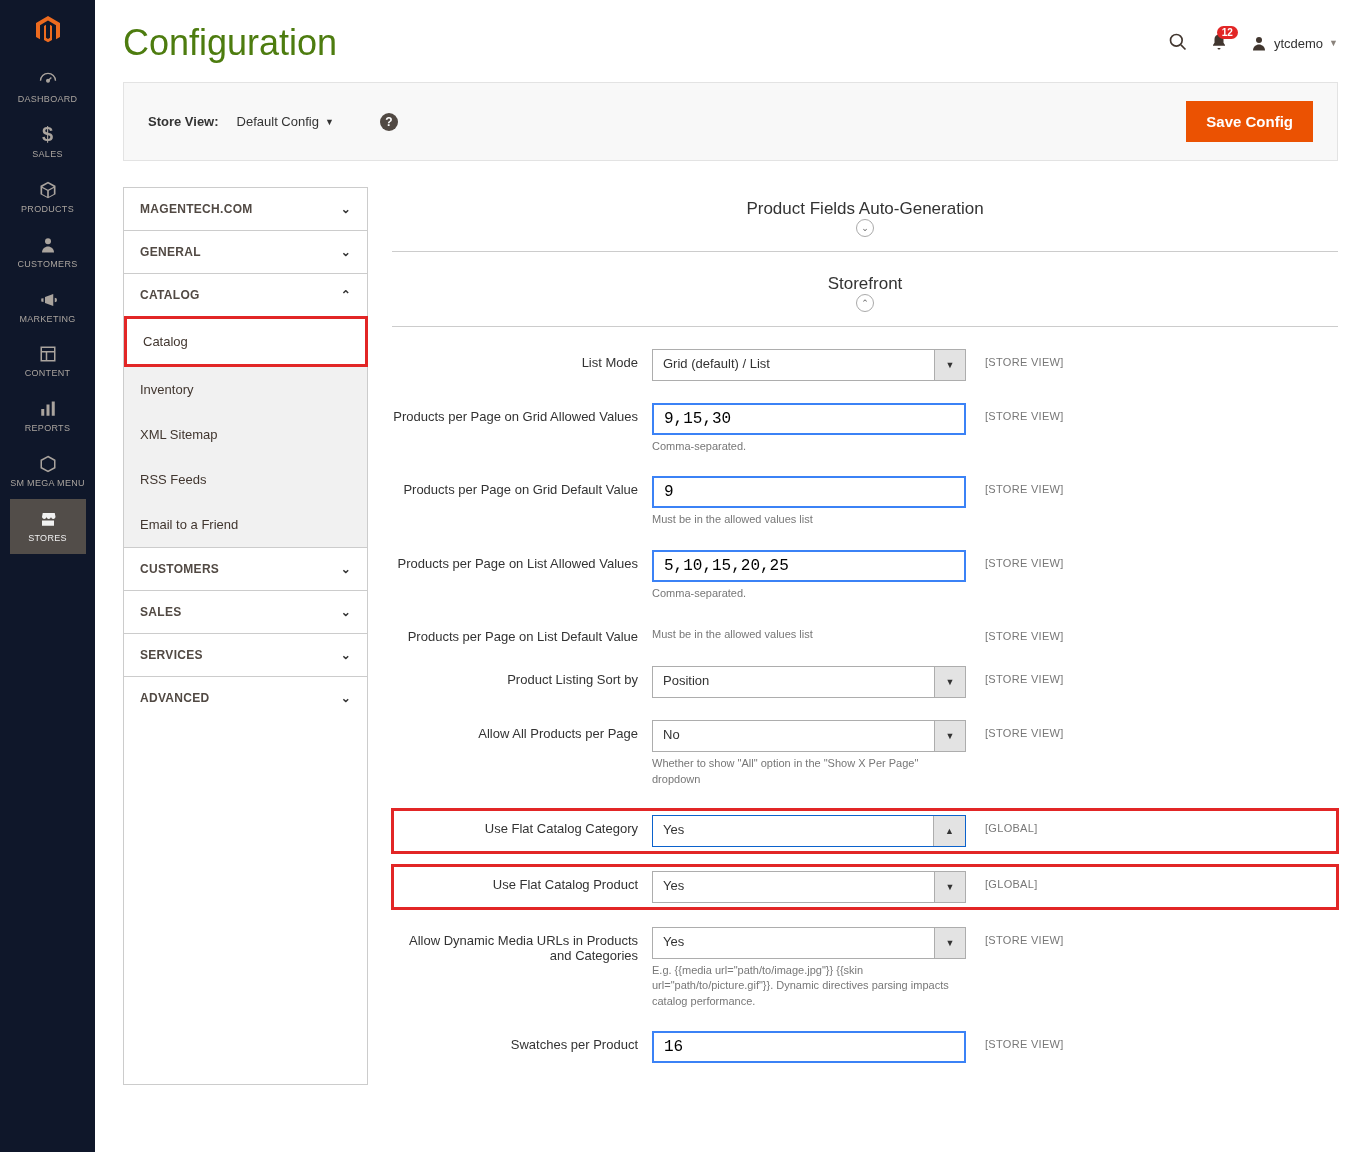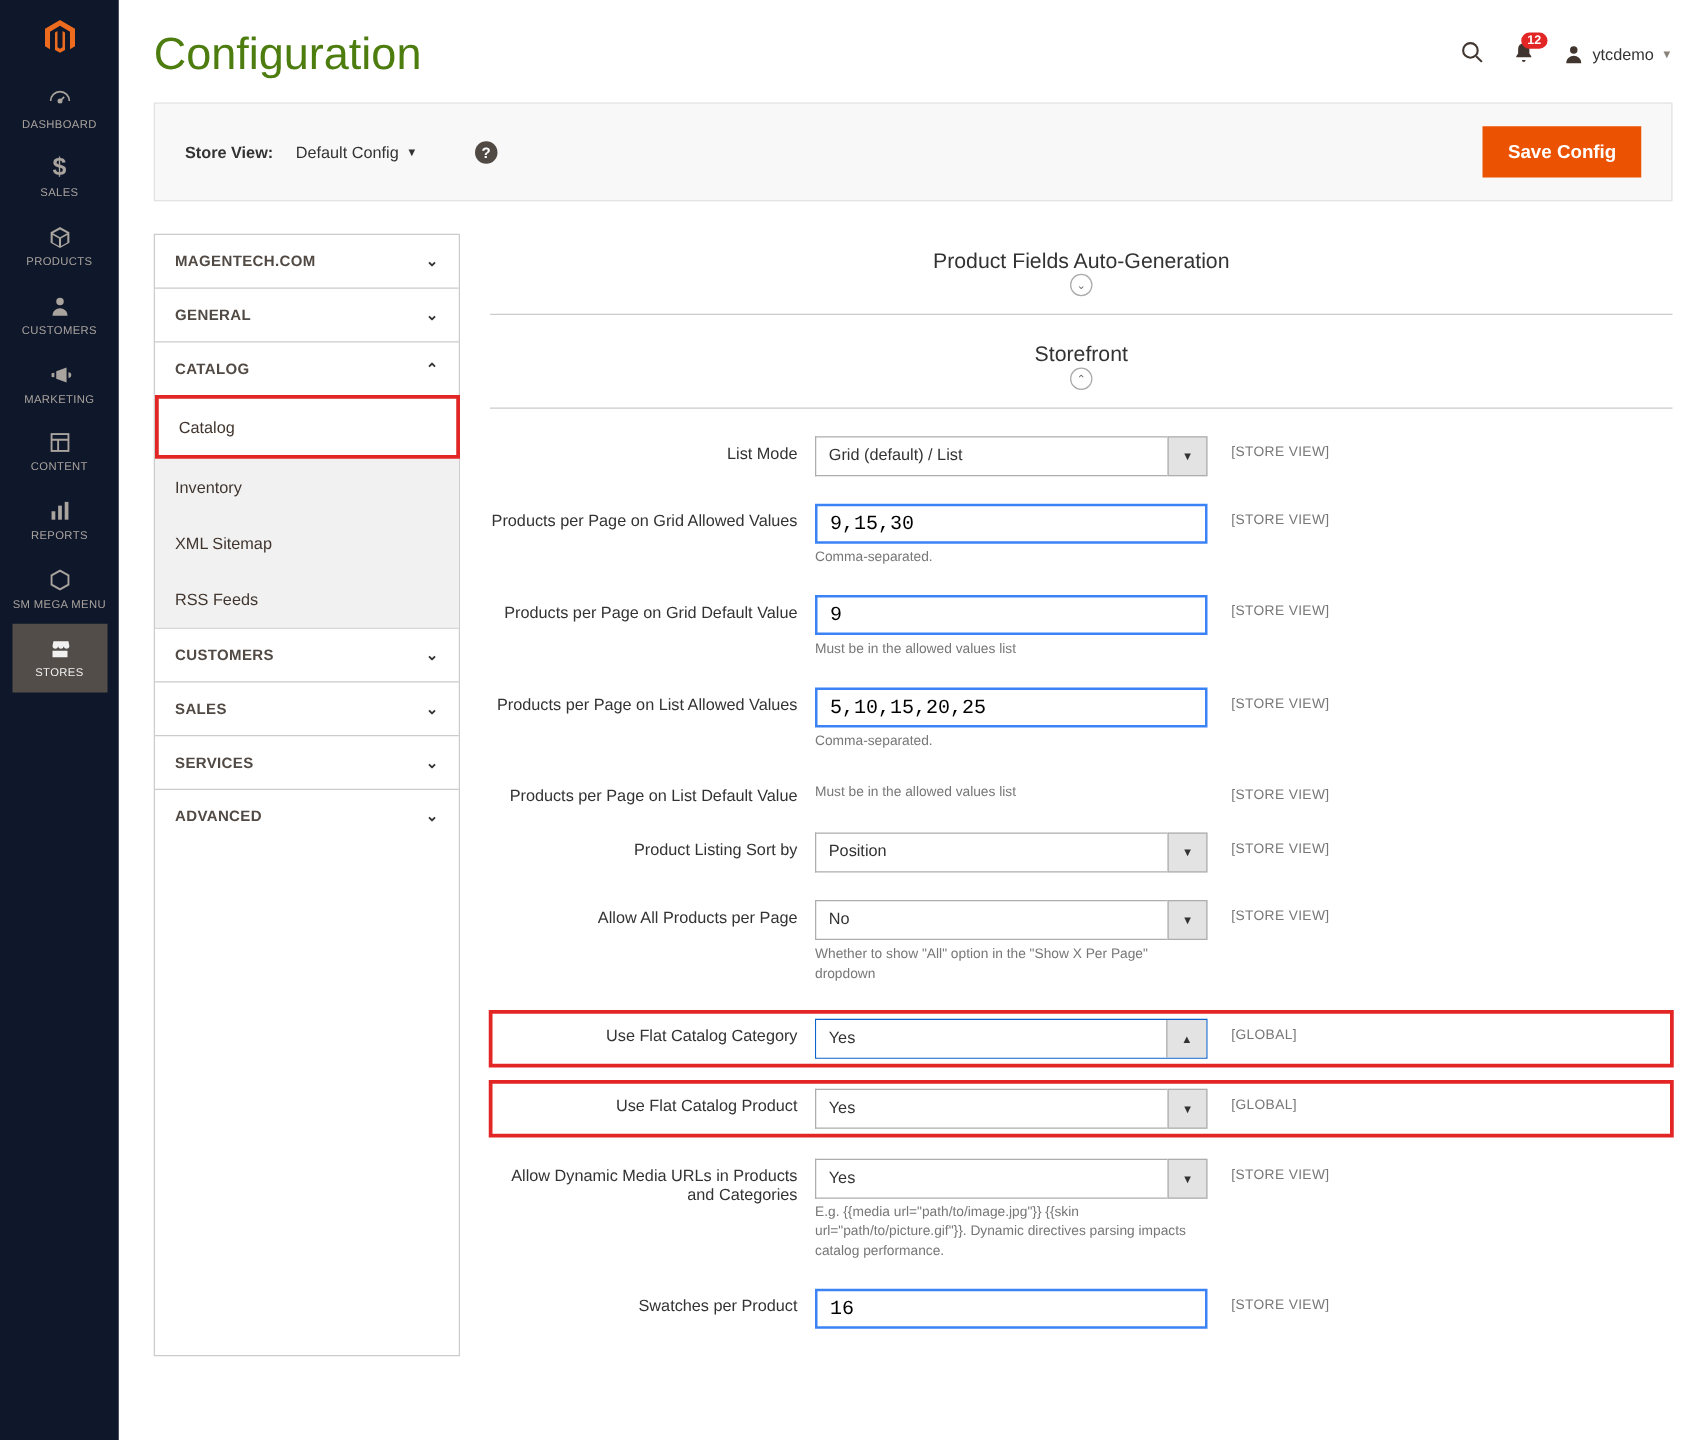--- a/index.html
+++ b/index.html
@@ -209,20 +209,21 @@
         <div class="tree-section">
           <div class="tree-header">
             <span>CATALOG</span>
             <span class="chev">⌃</span>
           </div>
           <div class="tree-body">
             <div class="tree-item active">Catalog</div>
             <div class="tree-item">Inventory</div>
             <div class="tree-item">XML Sitemap</div>
             <div class="tree-item">RSS Feeds</div>
+            <div class="tree-item">Email to a Friend</div>
           </div>
         </div>
         <div class="tree-section">
           <div class="tree-header">
             <span>CUSTOMERS</span>
             <span class="chev">⌄</span>
           </div>
         </div>
         <div class="tree-section">
           <div class="tree-header">

